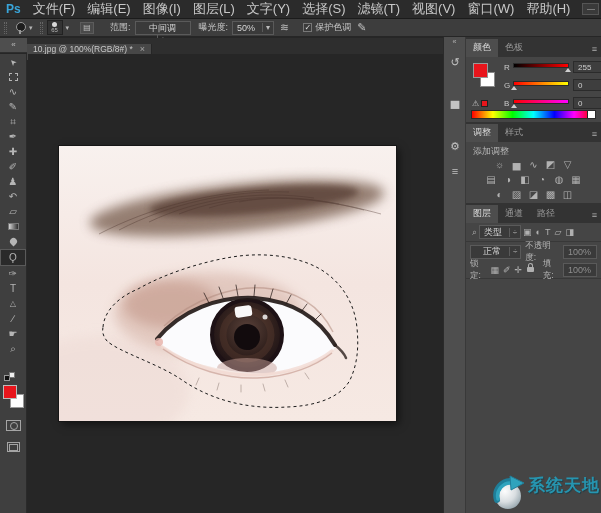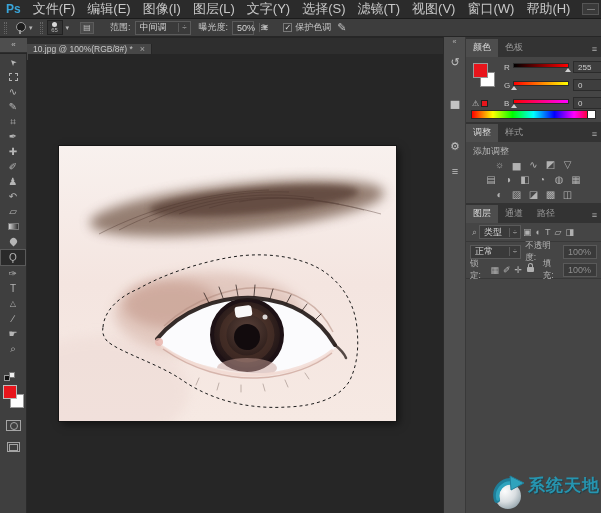--- a/index.html
+++ b/index.html
@@ -195,26 +195,26 @@
     <span class="grip"></span>
     <span class="opt-group">
       <span class="brush-preview">
         <span class="brush-dot"></span>
         <span class="brush-size">65</span>
       </span>
       <span class="caret">▾</span>
     </span>
     <span class="panel-toggle">▤</span>
     <span class="opt-label">范围:</span>
-    <span class="select" style="width:56px;">
+    <span class="select" style="width:56px;flex-direction:column;">
       <span class="sel-text">中间调</span>
       <span class="spin">÷</span>
     </span>
     <span class="opt-label">曝光度:</span>
-    <span class="select" style="width:22px;">
+    <span class="select" style="width:42px;">
       <span class="sel-text">50%</span>
       <span class="spin">▾</span>
     </span>
     <span class="icon-btn">≋</span>
     <span class="checkbox">✓</span>
     <span>保护色调</span>
     <span class="icon-btn">✎</span>
   </div>
 
   <div class="toolbox-top">«</div>
@@ -483,21 +483,21 @@
           <span class="sel-text">类型</span>
           <span class="spin">÷</span>
         </span>
         <span class="lp-icon">▣</span>
         <span class="lp-icon">◐</span>
         <span class="lp-icon">T</span>
         <span class="lp-icon">▱</span>
         <span class="lp-icon">◨</span>
       </div>
       <div class="lp-row lp-blend">
-        <span class="select" style="width:52px;">
+        <span class="select" style="width:52px;padding-left:8px;">
           <span class="sel-text">正常</span>
           <span class="spin">÷</span>
         </span>
         <span style="margin-left:4px;">不透明度:</span>
         <span class="select dim" style="width:34px; margin-left:2px;">
           <span class="sel-text dim">100%</span>
           <span class="spin">▾</span>
         </span>
       </div>
       <div class="lp-row lp-lock">

